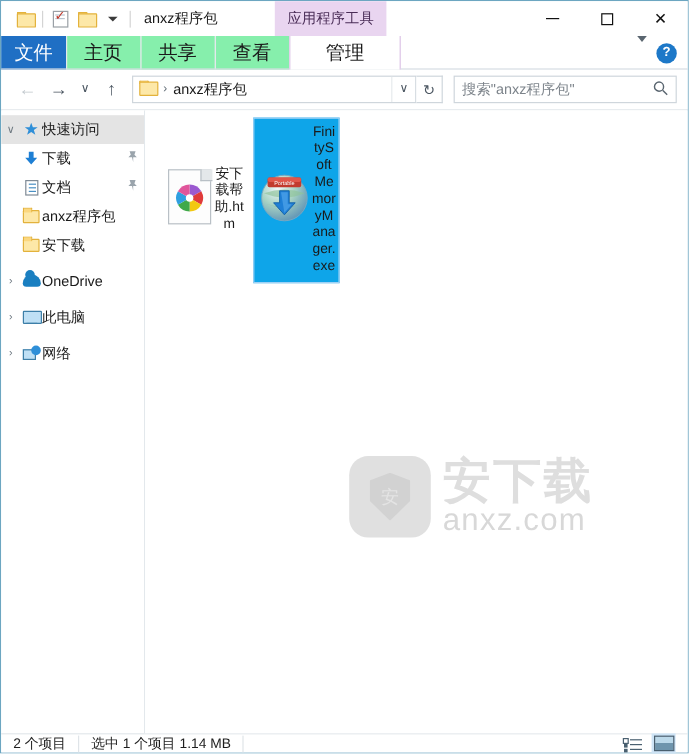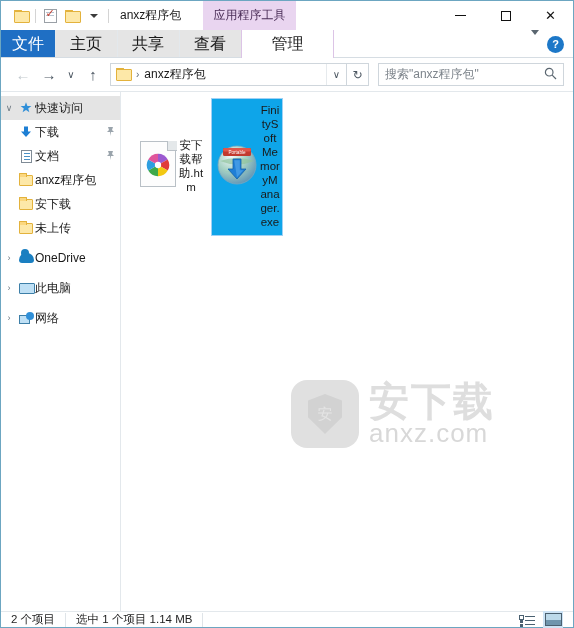--- a/index.html
+++ b/index.html
@@ -54,21 +54,21 @@
     box-shadow: 0 3px 0 #b8c4d0;
   }
   .caret-dn {
     width:0;height:0;border-left:4px solid transparent;border-right:4px solid transparent;
     border-top:4px solid #3b3b3b;
   }
   .win-title {
     font-size: 12px; color: #1a1a1a; margin-left: 8px; white-space: nowrap;
   }
   .ctx-tab-header {
-    position: absolute; left: 202px; top: 0px;
+    position: absolute; left: 228px; top: 0px;
     width: 93px; height: 29px;
     background: #e9d5f0;
     display:flex; align-items:center; justify-content:center;
     font-size: 12px; color: #4a2d57;
   }
   .win-ctrls { margin-left: auto; display: flex; height: 29px; }
   .win-ctrl {
     width: 45px; height: 29px; display:flex; align-items:center; justify-content:center;
     font-size: 13px; color: #111; line-height: 1;
   }
@@ -84,21 +84,21 @@
     content:""; position:absolute; left:0; right:0; bottom:0; height:1px; background:#d6dde3;
   }
   .tab {
     display:flex; align-items:center; justify-content:center;
     font-size:16px; color:#1a1a1a; padding:0 14px; position:relative;
     border-left:1px solid transparent; border-right:1px solid transparent;
   }
   .tab.file {
     background:#1f6fc4; color:#ffffff; width:54px; padding:0;
   }
-  .tab.plain { background:#e5e5e5; border-left-color:#e3e8ec; }
+  .tab.plain { background:#86efac; border-left-color:#e3e8ec; }
   .tab.plain:first-of-type { border-left-color:transparent; }
   .tab.ctx {
     background:#ffffff; border-left:1px solid #dcc4e6; border-right:1px solid #dcc4e6;
     width:93px; padding:0; z-index:2;
   }
   .ribbon-right { margin-left:auto; display:flex; align-items:center; gap:8px; padding-right:9px; }
   .chev-dn {
     width:0;height:0;border-left:4px solid transparent;border-right:4px solid transparent;
     border-top:5px solid #5a6670;
   }
@@ -388,26 +388,20 @@
       </div>
 
       <div class="nav-row indent">
         <span class="nav-ico">
             <span class="ico-fold"></span>
           </span>
         <span class="nav-label">安下载</span>
       </div>
 
 
-      <div class="nav-row indent">
-        <span class="nav-ico">
-            <span class="ico-fold"></span>
-          </span>
-        <span class="nav-label">未上传</span>
-      </div>
 
       <div class="nav-row" style="margin-top:6px">
         <span class="nav-exp">›</span>
         <span class="nav-ico">
             <span class="ico-cloud"></span>
           </span>
         <span class="nav-label">OneDrive</span>
       </div>
 
       <div class="nav-row" style="margin-top:6px">

